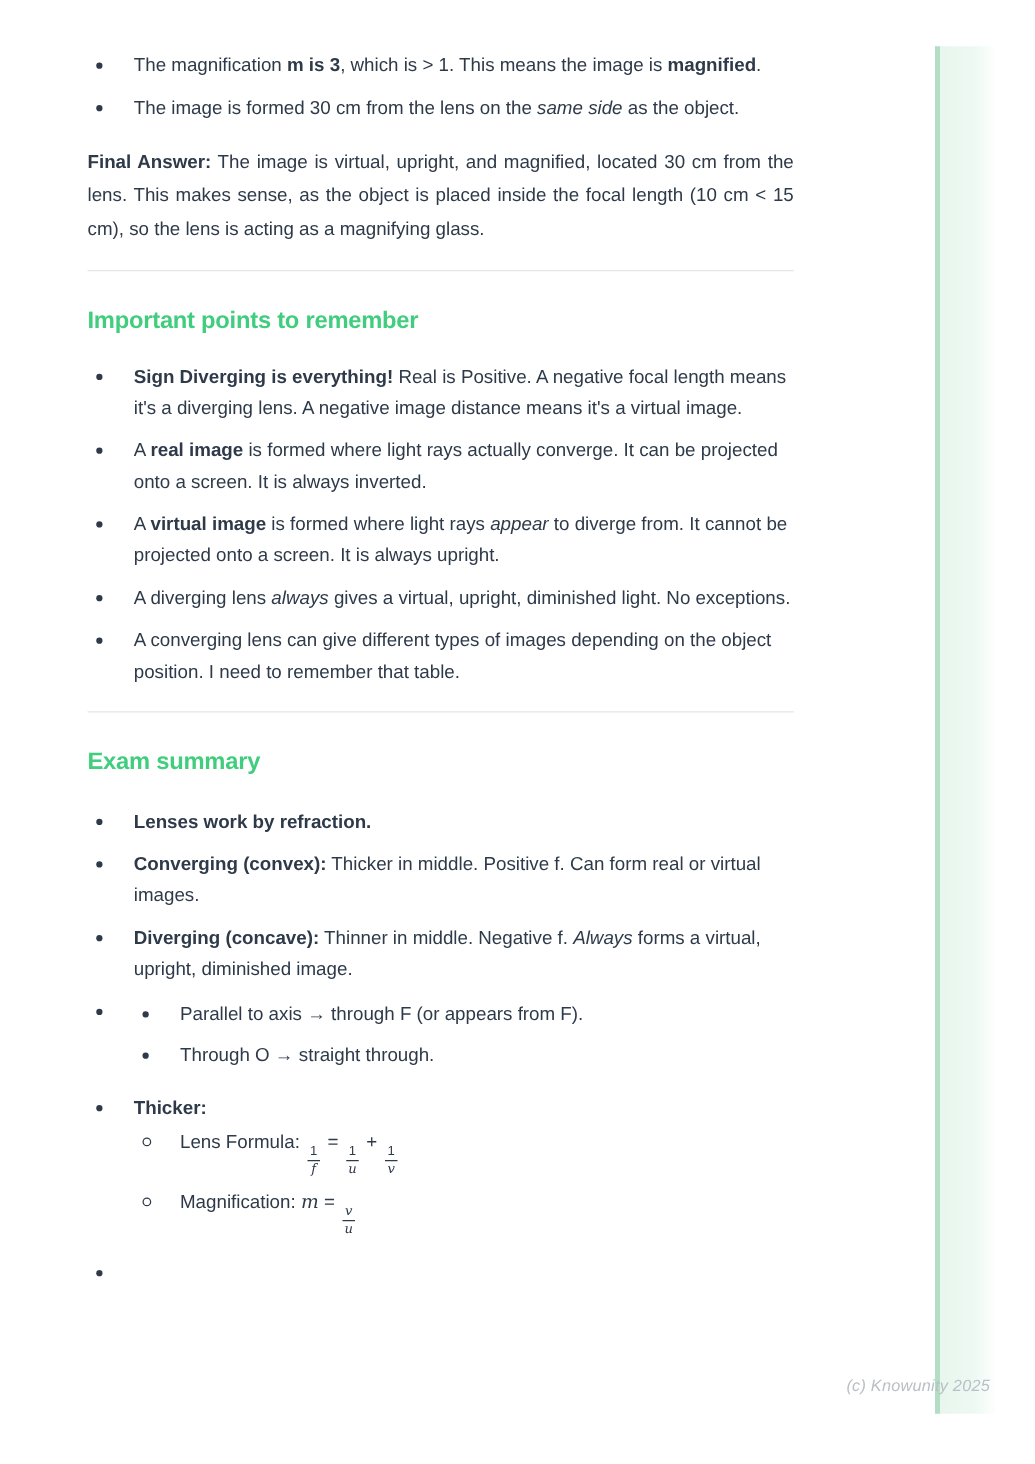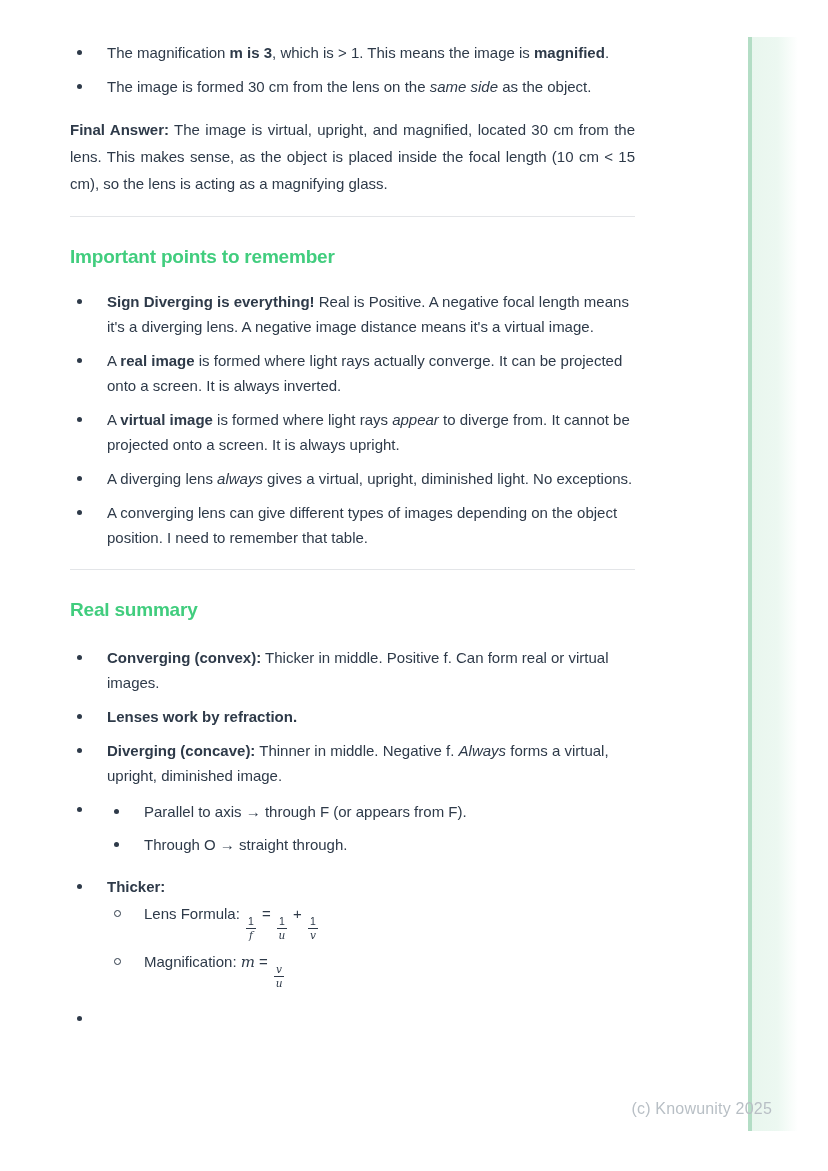--- a/index.html
+++ b/index.html
@@ -25,22 +25,22 @@
   .frac{display:inline-flex;flex-direction:column;align-items:center;vertical-align:-6px;
     line-height:1.05;font-size:10.5px;margin:0 2px;}
   .frac .num{border-bottom:1px solid #2e3a49;padding:0 2px 1px;}
   .frac .den{padding-top:1px;}
   .frac .math{font-size:10.5px;}
   p.final-answer{margin:17px 0 0 0;text-align:justify;line-height:27px;}
   hr.divider{border:none;border-top:1px solid #e3e5e8;margin:19px 0 0 0;}
   h2.section-heading{font-family:"Liberation Sans",sans-serif;font-weight:bold;
     font-size:19px;line-height:28px;color:#41cd7e;margin:26px 0 18px 0;letter-spacing:-0.2px;}
   h2.gap-lg{margin-bottom:21px;}
-  .watermark{position:absolute;top:1101px;right:56px;font-size:16px;line-height:15px;
-    color:#b8bfc5;letter-spacing:0.2px;}
+  .watermark{position:absolute;top:1101px;right:36px;font-size:13px;line-height:15px;
+    color:#b8bfc5;letter-spacing:0.2px;font-style:italic;}
 </style>
 </head>
 <body>
 
 <div class="accent-line"></div>
 <div class="accent-fill"></div>
 
 <div class="content">
   <ul class="list">
       <li>
@@ -85,32 +85,32 @@
         </div>
       </li>
       <li>
         <span class="marker disc"></span>
         <div class="li-body">
           <div class="li-text"><span>A converging lens can give different types of images depending on the object position. I need to remember that table.</span></div>
         </div>
       </li>
     </ul>
   <hr class="divider">
-  <h2 class="section-heading gap-lg">Real summary</h2>
+  <h2 class="section-heading gap-lg">Exam summary</h2>
   <ul class="list">
       <li>
         <span class="marker disc"></span>
         <div class="li-body">
-          <div class="li-text"><span class="b">Converging (convex):</span><span> Thicker in middle. Positive f. Can form real or virtual images.</span></div>
+          <div class="li-text"><span class="b">Lenses work by refraction.</span></div>
         </div>
       </li>
       <li>
         <span class="marker disc"></span>
         <div class="li-body">
-          <div class="li-text"><span class="b">Lenses work by refraction.</span></div>
+          <div class="li-text"><span class="b">Converging (convex):</span><span> Thicker in middle. Positive f. Can form real or virtual images.</span></div>
         </div>
       </li>
       <li>
         <span class="marker disc"></span>
         <div class="li-body">
           <div class="li-text"><span class="b">Diverging (concave):</span><span> Thinner in middle. Negative f. </span><span class="i">Always</span><span> forms a virtual, upright, diminished image.</span></div>
         </div>
       </li>
       <li>
         <span class="marker disc"></span>

